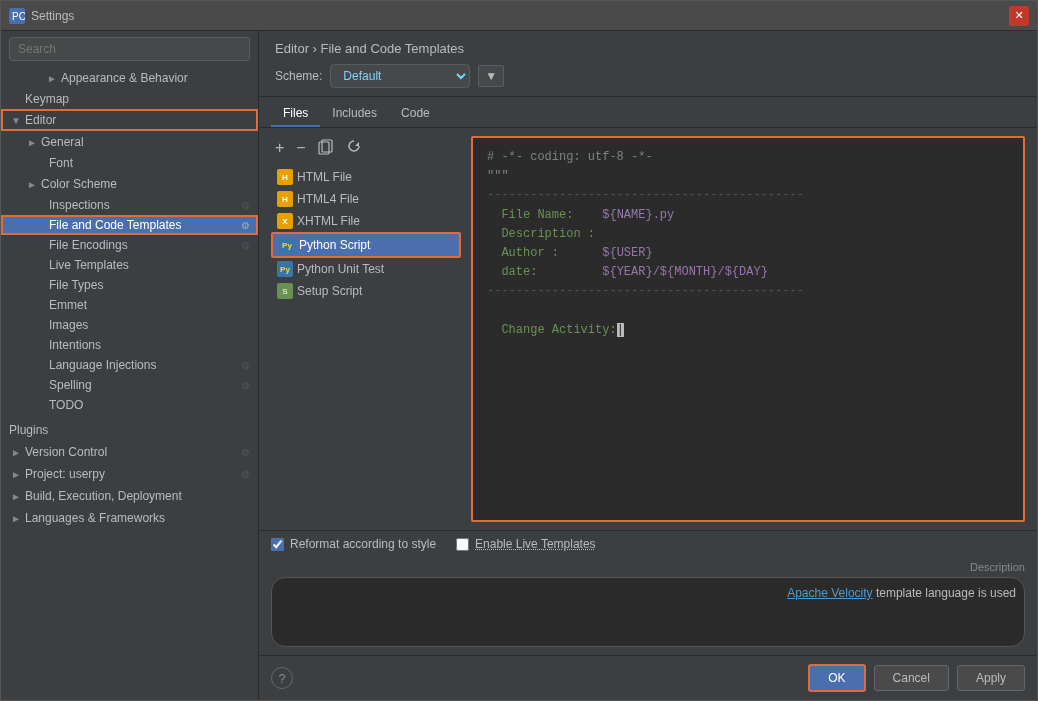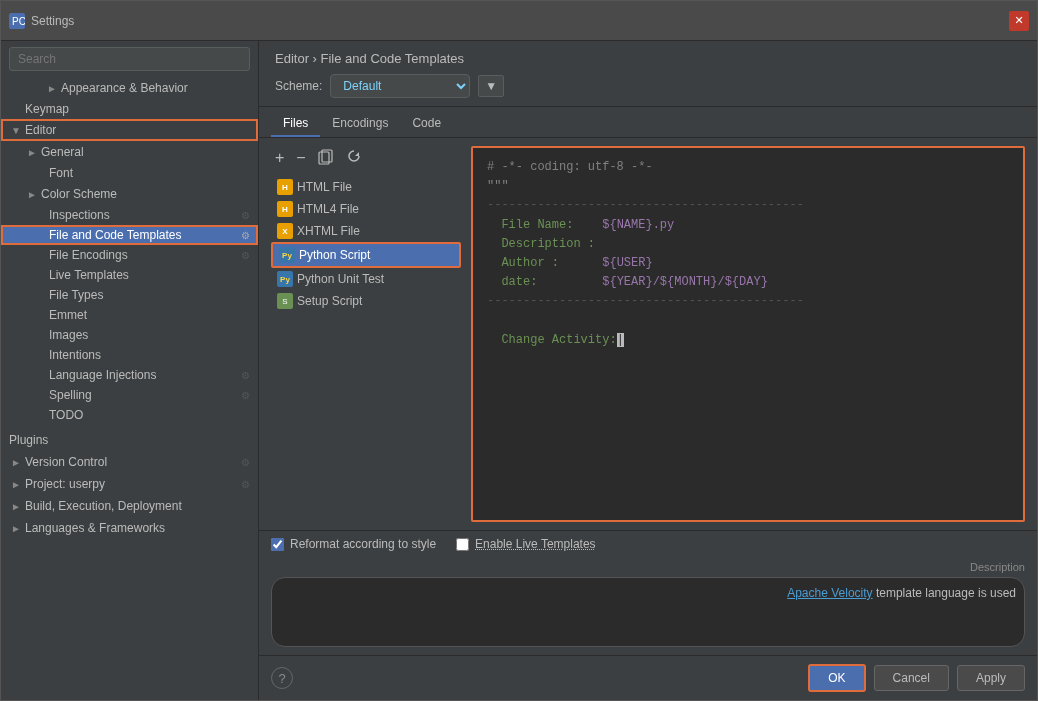--- a/index.html
+++ b/index.html
@@ -1,20 +1,20 @@
 <!DOCTYPE html>
 <html><head>
   <meta charset="utf-8">
   <style>
     * { box-sizing: border-box; margin: 0; padding: 0; }
     body { font-family: 'Segoe UI', Arial, sans-serif; font-size: 12px; background: #3c3f41; color: #bbbbbb; width: 1038px; height: 701px; overflow: hidden; }
 
     .window { width: 1038px; height: 701px; background: #3c3f41; border: 1px solid #555; display: flex; flex-direction: column; }
 
-    .titlebar { background: #4a4a4a; height: 40px; display: flex; align-items: center; padding: 0 8px; border-bottom: 1px solid #2b2b2b; }
+    .titlebar { background: #4a4a4a; height: 30px; display: flex; align-items: center; padding: 0 8px; border-bottom: 1px solid #2b2b2b; }
     .titlebar-icon { width: 16px; height: 16px; margin-right: 6px; }
     .titlebar-title { font-size: 12px; color: #bbbbbb; flex: 1; }
     .titlebar-close { width: 20px; height: 20px; background: #c0392b; border-radius: 2px; display: flex; align-items: center; justify-content: center; cursor: pointer; color: white; font-size: 11px; }
 
     .main-content { display: flex; flex: 1; overflow: hidden; }
 
     
     .sidebar { width: 258px; background: #3c3f41; border-right: 1px solid #2b2b2b; display: flex; flex-direction: column; overflow-y: auto; }
     .search-box { margin: 6px 8px; background: #45494a; border: 1px solid #5a5d5e; border-radius: 3px; padding: 4px 8px; color: #bbbbbb; font-size: 12px; width: calc(100% - 16px); outline: none; }
 
@@ -226,21 +226,21 @@
           <span class="scheme-label">Scheme:</span>
           <select class="scheme-select">
             <option>Default</option>
           </select>
           <button class="scheme-dropdown-btn">▼</button>
         </div>
       </div>
 
       <div class="tabs-row">
         <div class="tab active">Files</div>
-        <div class="tab">Encodings</div>
+        <div class="tab">Includes</div>
         <div class="tab">Code</div>
       </div>
 
       <div class="content-area">
 
         <div class="file-list-panel">
           <div class="toolbar">
             <button class="tool-btn">+</button>
             <button class="tool-btn">−</button>
             <button class="tool-btn" style="font-size:14px;">

